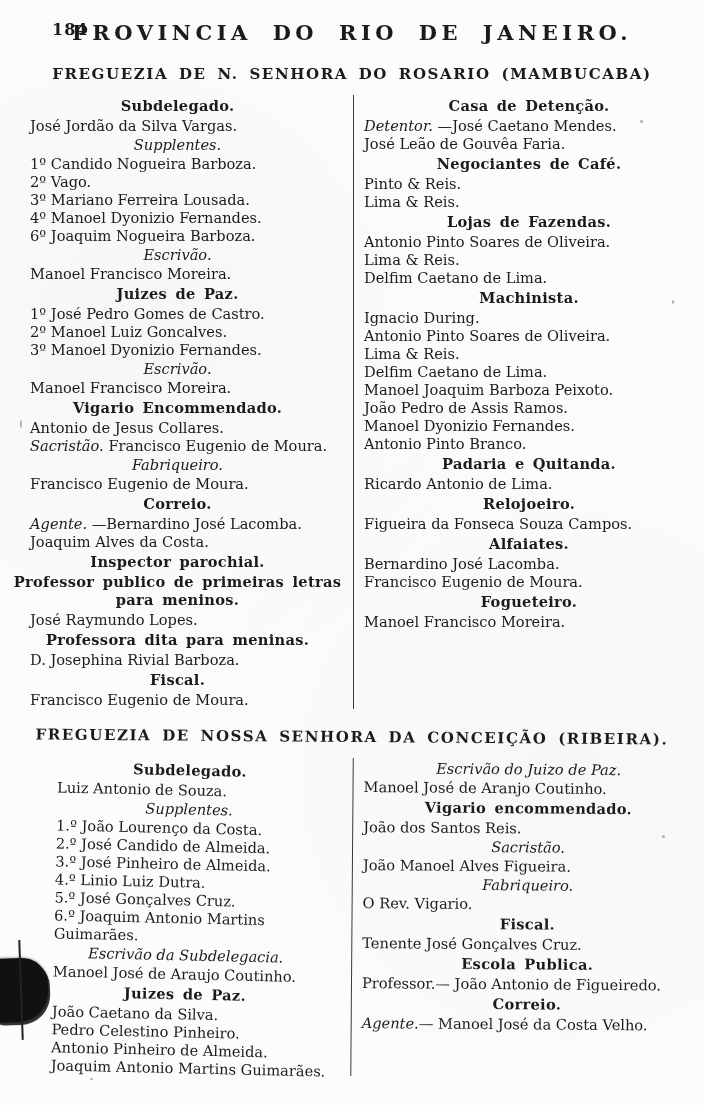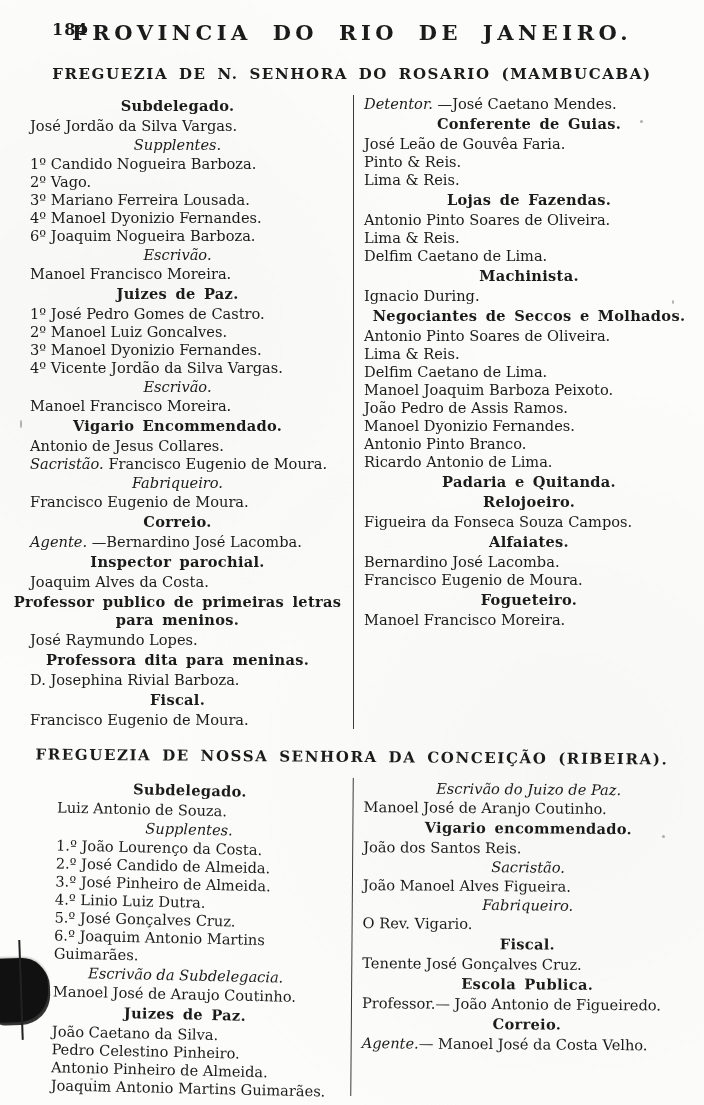--- a/index.html
+++ b/index.html
@@ -76,61 +76,60 @@
           <div class="line n">2º Vago.</div>
           <div class="line n">3º Mariano Ferreira Lousada.</div>
           <div class="line n">4º Manoel Dyonizio Fernandes.</div>
           <div class="line n">6º Joaquim Nogueira Barboza.</div>
           <div class="line hi">Escrivão.</div>
           <div class="line n">Manoel Francisco Moreira.</div>
           <div class="line hb">Juizes de Paz.</div>
           <div class="line n">1º José Pedro Gomes de Castro.</div>
           <div class="line n">2º Manoel Luiz Goncalves.</div>
           <div class="line n">3º Manoel Dyonizio Fernandes.</div>
-          <div class="line n">4º Vicente Jordão da Silva Vargas.</div>
           <div class="line hi">Escrivão.</div>
           <div class="line n">Manoel Francisco Moreira.</div>
           <div class="line hb">Vigario Encommendado.</div>
           <div class="line n">Antonio de Jesus Collares.</div>
           <div class="line n"><em>Sacristão.</em> Francisco Eugenio de Moura.</div>
           <div class="line hi">Fabriqueiro.</div>
           <div class="line n">Francisco Eugenio de Moura.</div>
           <div class="line hb">Correio.</div>
           <div class="line n"><em>Agente.</em> —Bernardino José Lacomba.</div>
+          <div class="line n">Joaquim Alves da Costa.</div>
           <div class="line hb">Inspector parochial.</div>
-          <div class="line n">Joaquim Alves da Costa.</div>
           <div class="line hb">Professor publico de primeiras letras para meninos.</div>
           <div class="line n">José Raymundo Lopes.</div>
           <div class="line hb">Professora dita para meninas.</div>
           <div class="line n">D. Josephina Rivial Barboza.</div>
           <div class="line hb">Fiscal.</div>
           <div class="line n">Francisco Eugenio de Moura.</div>
         </div>
       <div class="col right">
+          <div class="line hb">Casa de Detenção.</div>
           <div class="line n"><em>Detentor.</em> —José Caetano Mendes.</div>
-          <div class="line hb">Conferente de Guias.</div>
           <div class="line n">José Leão de Gouvêa Faria.</div>
+          <div class="line hb">Negociantes de Café.</div>
           <div class="line n">Pinto &amp; Reis.</div>
           <div class="line n">Lima &amp; Reis.</div>
           <div class="line hb">Lojas de Fazendas.</div>
           <div class="line n">Antonio Pinto Soares de Oliveira.</div>
           <div class="line n">Lima &amp; Reis.</div>
           <div class="line n">Delfim Caetano de Lima.</div>
           <div class="line hb">Machinista.</div>
           <div class="line n">Ignacio During.</div>
-          <div class="line hb">Negociantes de Seccos e Molhados.</div>
           <div class="line n">Antonio Pinto Soares de Oliveira.</div>
           <div class="line n">Lima &amp; Reis.</div>
           <div class="line n">Delfim Caetano de Lima.</div>
           <div class="line n">Manoel Joaquim Barboza Peixoto.</div>
           <div class="line n">João Pedro de Assis Ramos.</div>
           <div class="line n">Manoel Dyonizio Fernandes.</div>
           <div class="line n">Antonio Pinto Branco.</div>
+          <div class="line hb">Padaria e Quitanda.</div>
           <div class="line n">Ricardo Antonio de Lima.</div>
-          <div class="line hb">Padaria e Quitanda.</div>
           <div class="line hb">Relojoeiro.</div>
           <div class="line n">Figueira da Fonseca Souza Campos.</div>
           <div class="line hb">Alfaiates.</div>
           <div class="line n">Bernardino José Lacomba.</div>
           <div class="line n">Francisco Eugenio de Moura.</div>
           <div class="line hb">Fogueteiro.</div>
           <div class="line n">Manoel Francisco Moreira.</div>
         </div>
     </div>
   </div>

